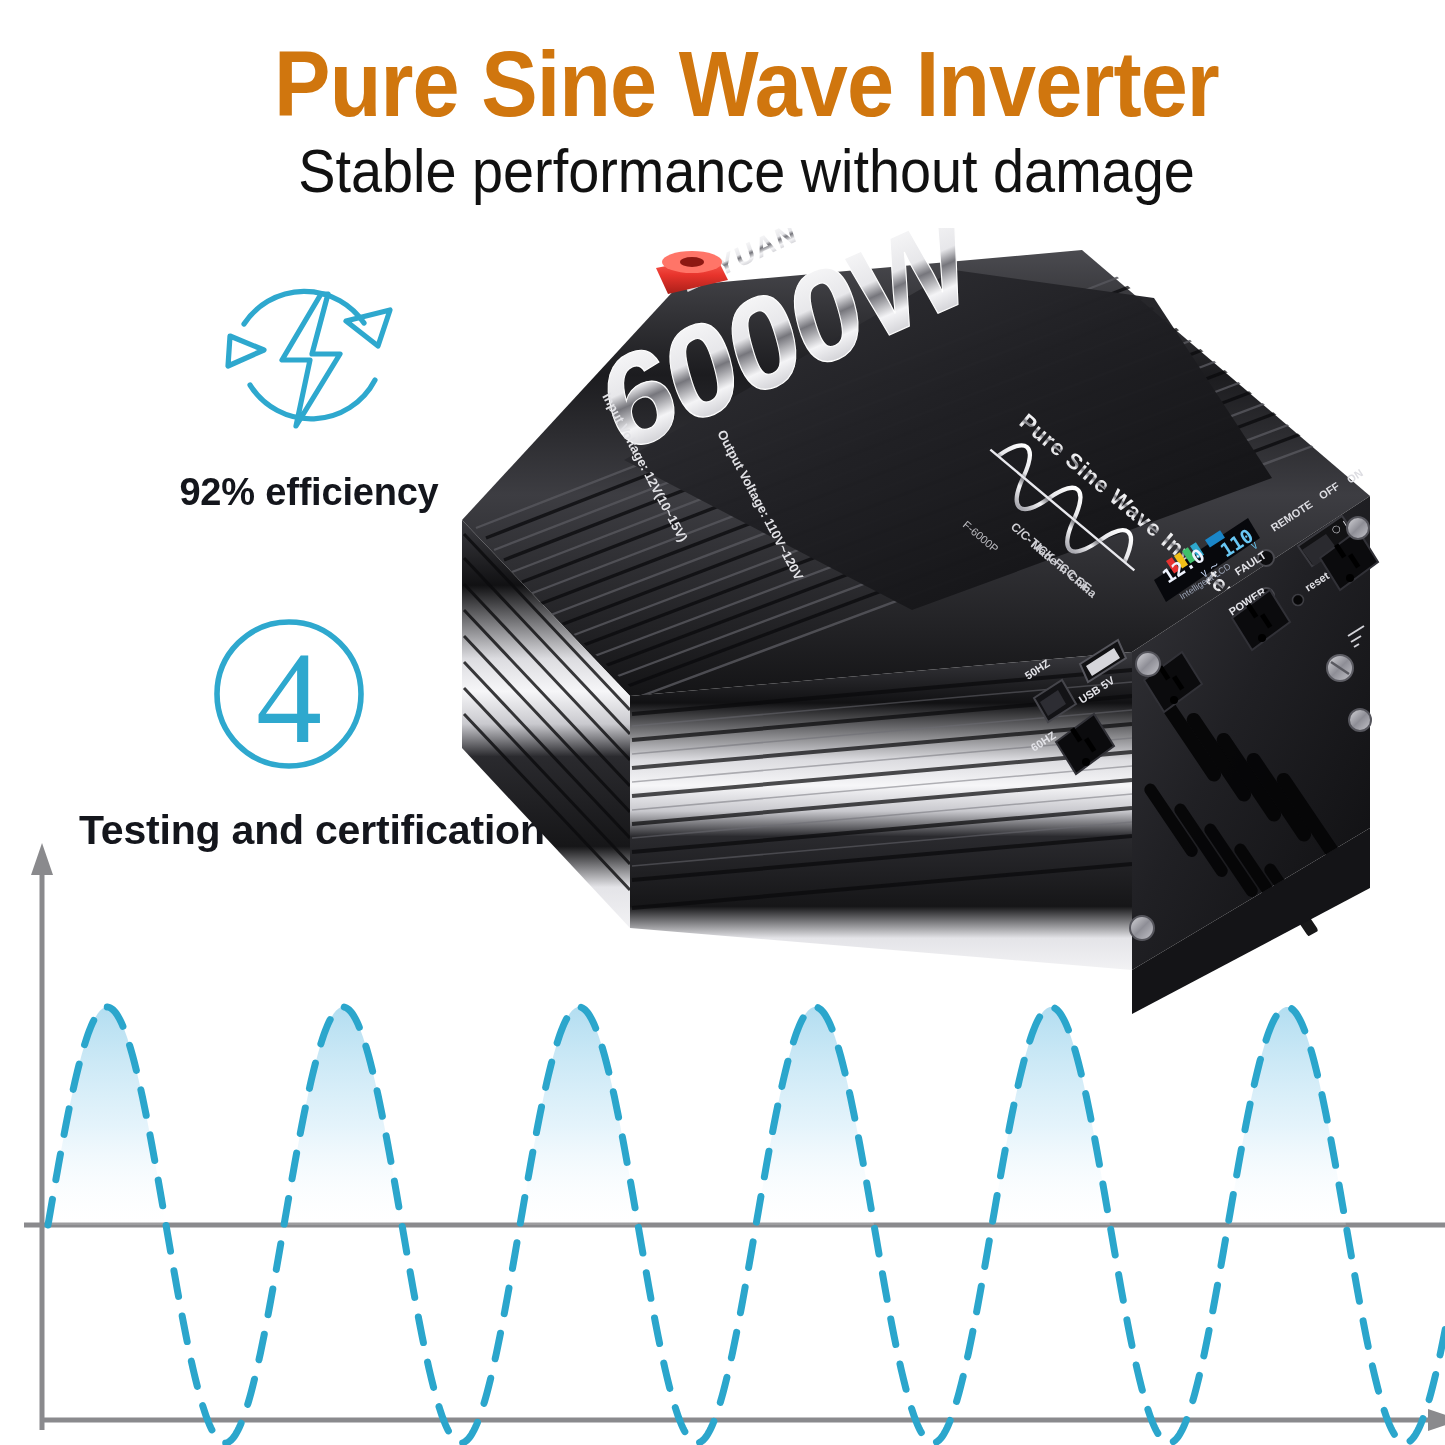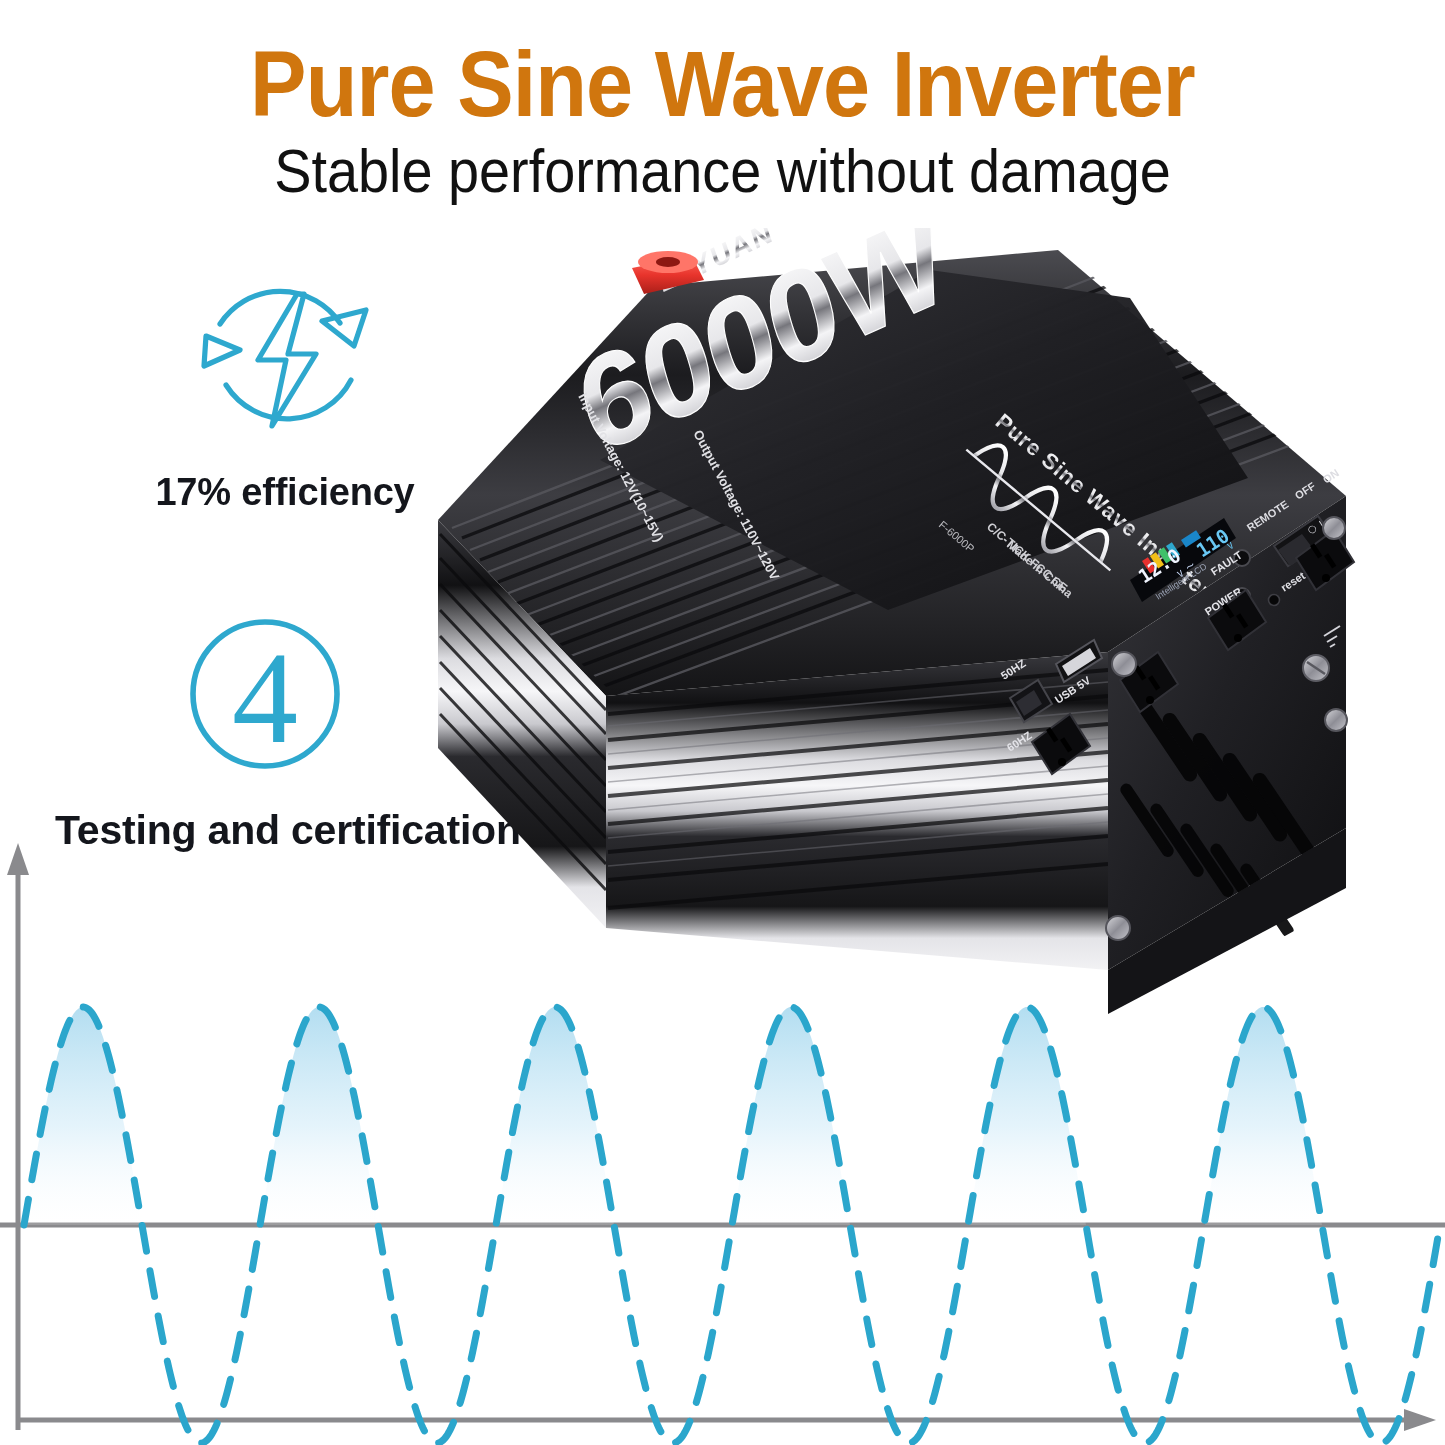--- a/index.html
+++ b/index.html
@@ -2,21 +2,21 @@
 <html><head>
 <meta charset="utf-8">
 <style>
   html,body{margin:0;padding:0;}
   body{
     width:1445px;height:1445px;
     background:#ffffff;
     font-family:"Liberation Sans","DejaVu Sans",sans-serif;
     overflow:hidden;position:relative;
   }
-  .stage{position:absolute;inset:0;}
+  .stage{position:absolute;inset:0;margin-left:24px;}
 
   
   .title{
     position:absolute;left:0;top:38px;width:1445px;text-align:center;
     font-family:"Liberation Sans Narrow","Liberation Sans",sans-serif;
     font-weight:bold;font-size:92px;line-height:1;
     color:#D0760E;letter-spacing:-1px;
     transform:scaleX(.92);transform-origin:50% 50%;
     white-space:nowrap;
   }
@@ -66,21 +66,21 @@
         <path d="M 183 112 A 72 72 0 0 1 58 117"></path>
 
         <path d="M 38 68 L 72 82 L 36 98 Z"></path>
 
         <path d="M 198 42 L 186 78 L 154 53 Z"></path>
 
         <path d="M 129 26 L 90 92 L 118 92 L 104 158 L 148 86 L 120 86 L 136 26 Z"></path>
       </g>
     </svg>
 
-    <div class="cap">17% efficiency</div>
+    <div class="cap">92% efficiency</div>
   </div>
 
   <div class="feature" id="feature-testing">
 
     <svg width="200" height="175" viewBox="0 0 200 175">
       <circle cx="100" cy="82" r="72" fill="none" stroke="#2EA8CE" stroke-width="5.6"></circle>
       <text x="100" y="130" text-anchor="middle" font-family="Liberation Serif, serif" font-size="132" fill="#2EA8CE">4</text>
     </svg>
 
     <div class="cap">Testing and certification</div>

